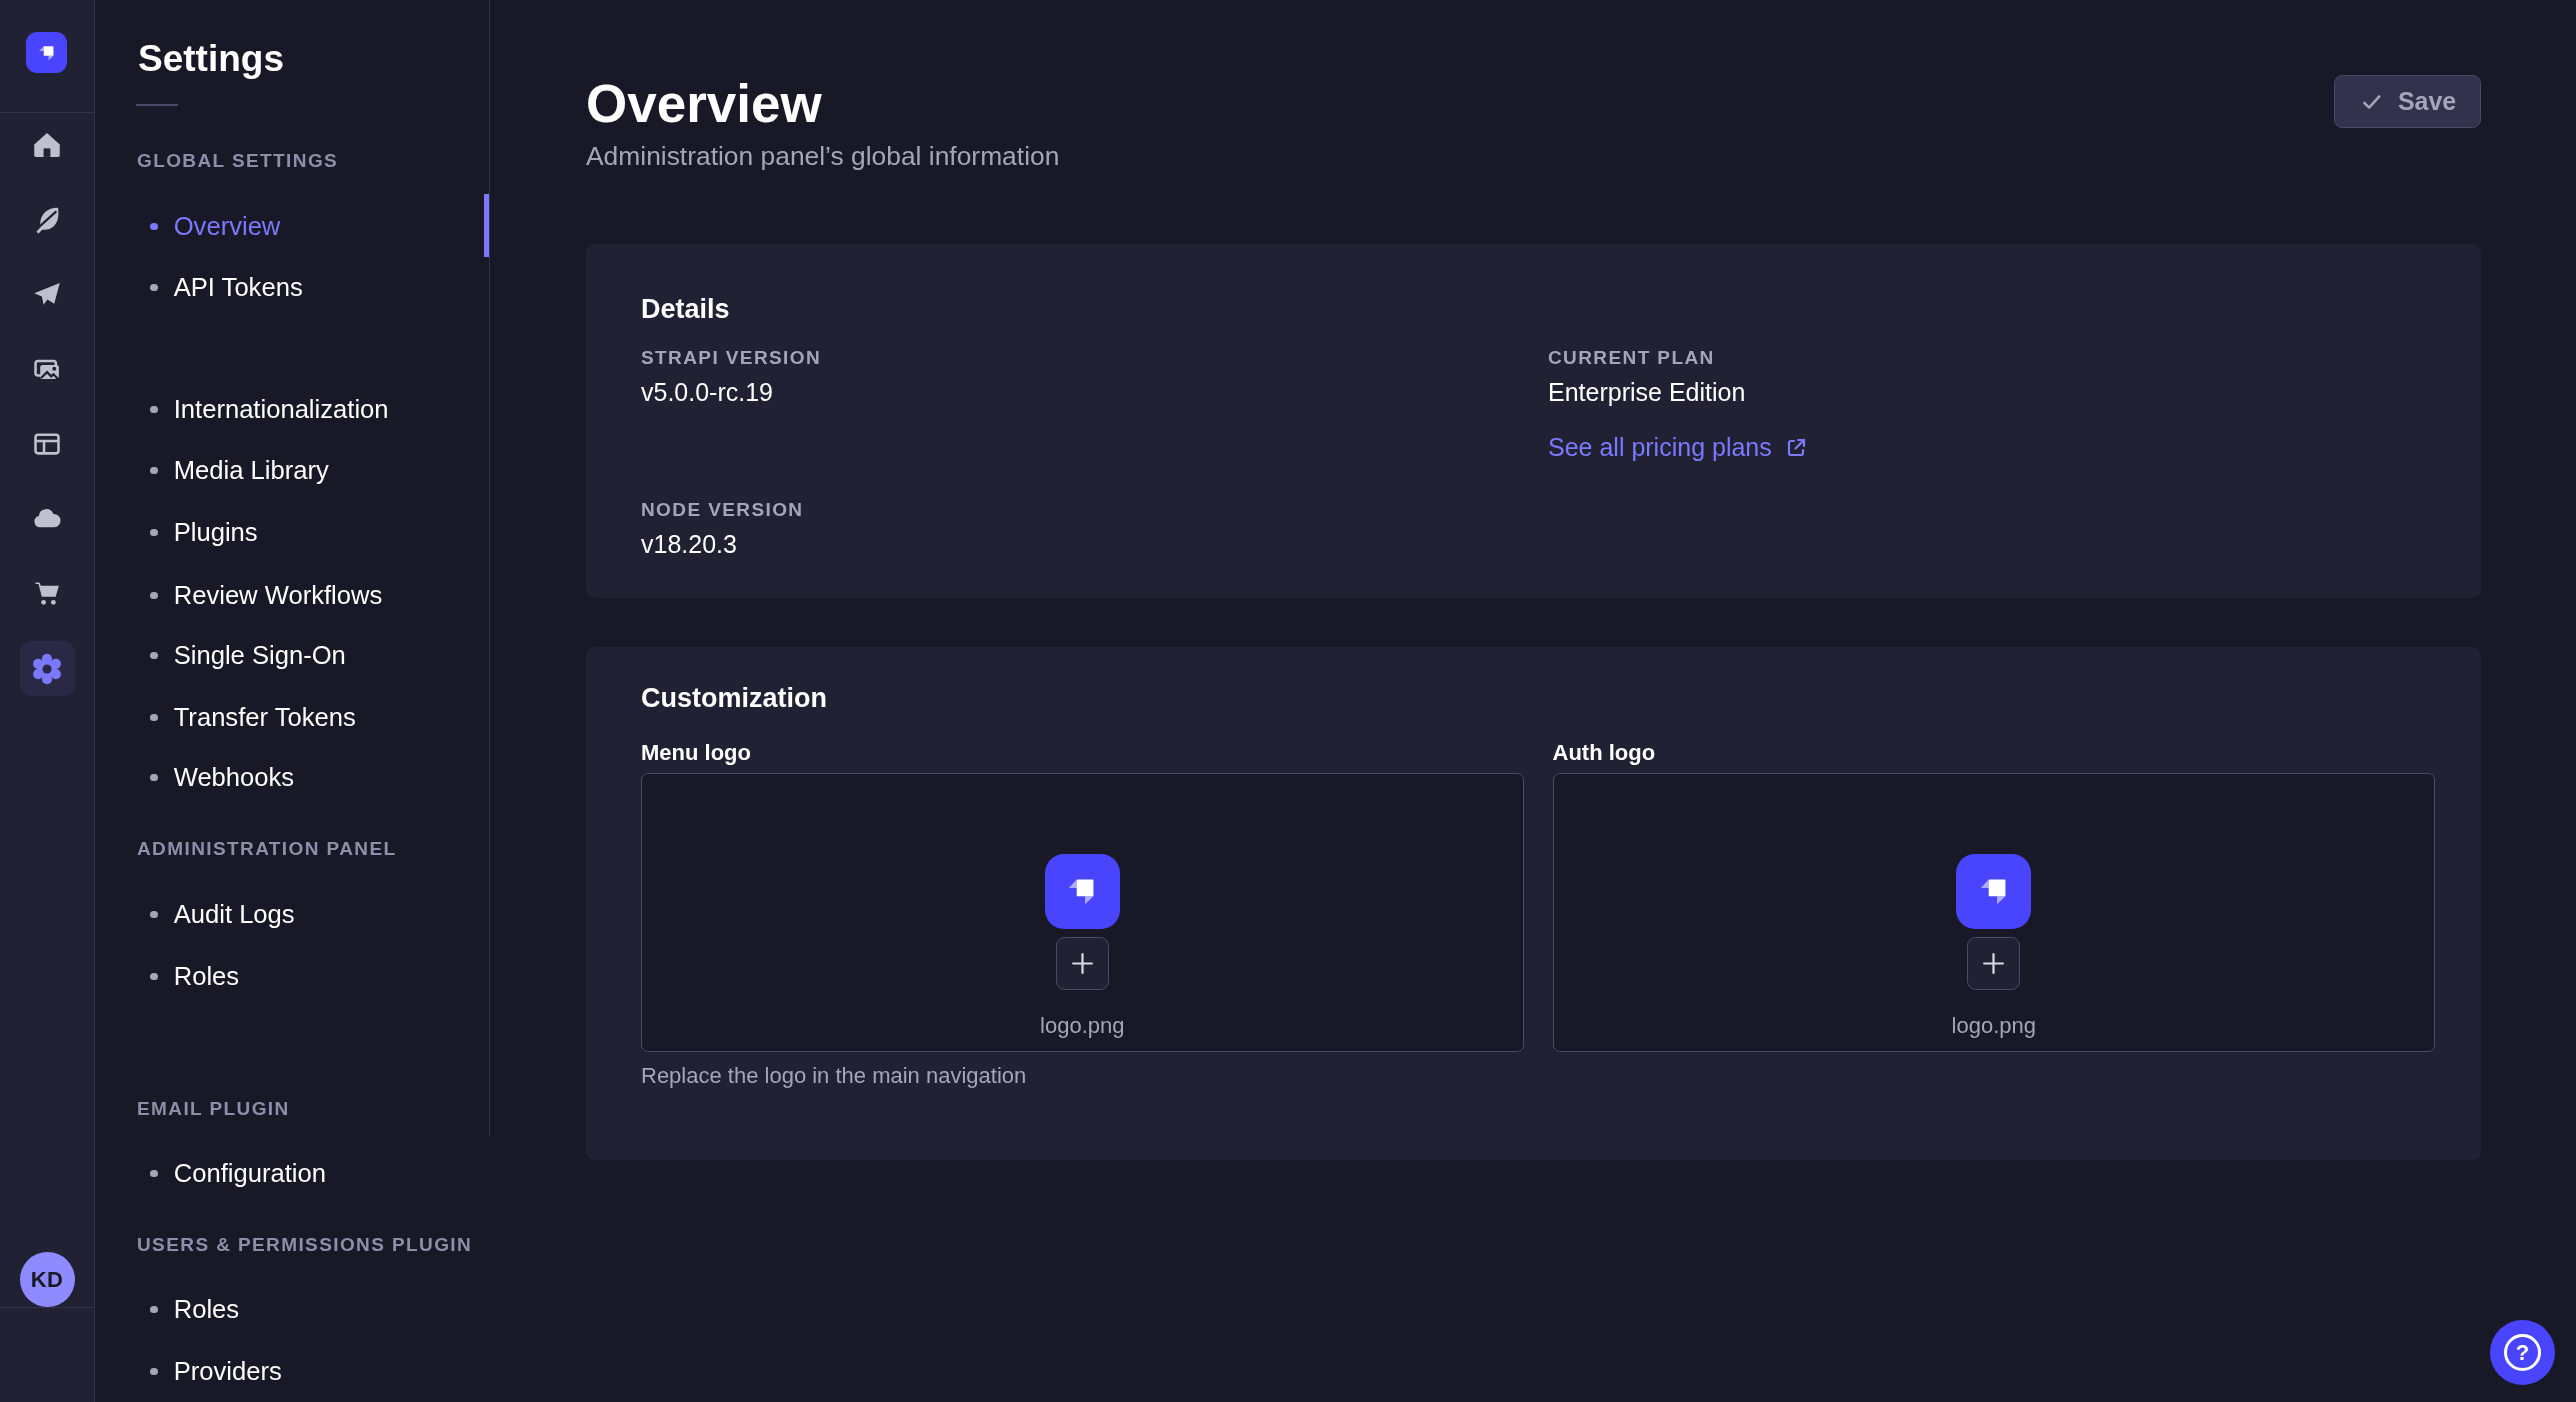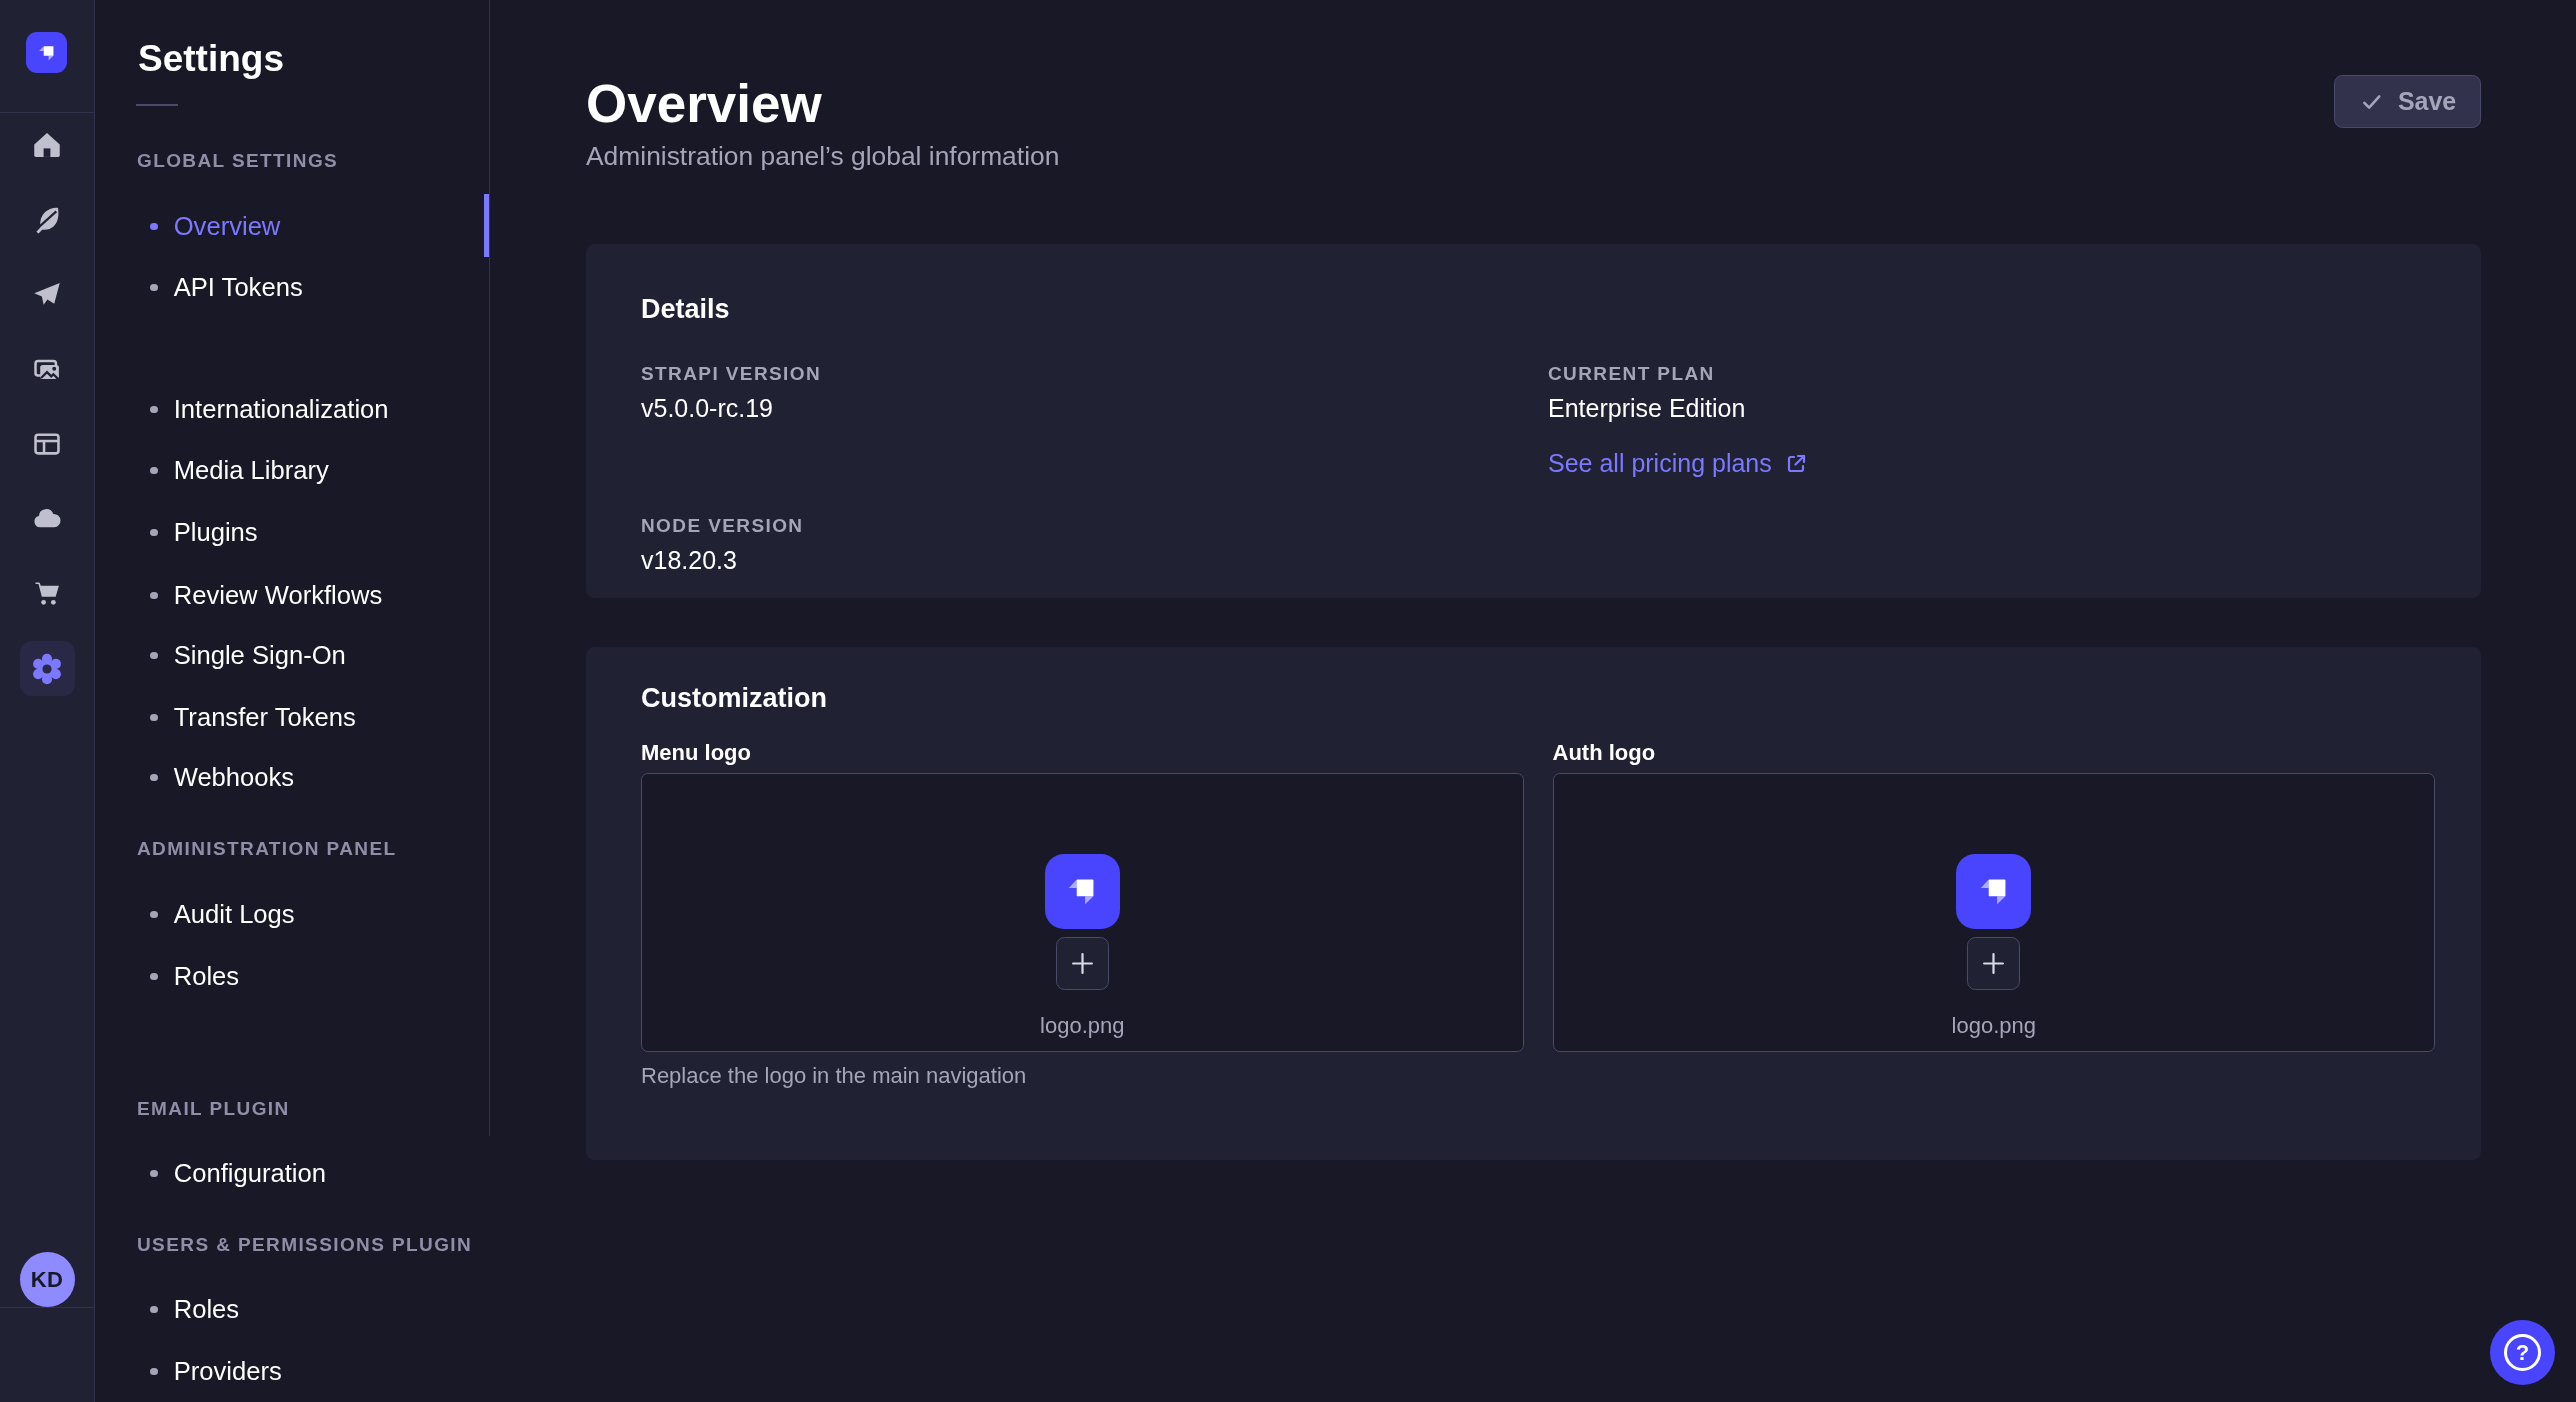--- a/index.html
+++ b/index.html
@@ -52,21 +52,21 @@
   .save-btn svg { width:25.6px; height:25.6px; }
 
   .card { position:absolute; left:586px; width:1895px; background:#212134; border-radius:8.5px; }
   .card.details { top:244px; height:354px; padding:48px 55px 0 55px; }
   .card.customization { top:647px; height:513px; padding:34px 46px 0 55px; }
   .card-heading { font-size:27px; line-height:34px; font-weight:600; color:#ffffff; }
   .card-subheading { margin-top:1.7px; font-size:24px; line-height:31px; color:#a5a5ba; }
 
   .details-grid { margin-top:20.4px; display:grid; grid-template-columns:1fr 1fr; column-gap:29px; }
   .kv-label { font-size:19px; line-height:24px; font-weight:700; letter-spacing:1.4px;
-          color:#a5a5ba;margin-top:16px; }
+          color:#a5a5ba; }
   .kv-value { margin-top:6.8px; font-size:25px; line-height:31px; color:#ffffff; }
   .kv-block.second { margin-top:90px; }
   .pricing-link { margin-top:24px; display:inline-flex; align-items:center; gap:12px;
           font-size:25px; line-height:31px; color:#7b79ff; text-decoration:none; cursor:pointer; }
   .pricing-link svg { width:24px; height:24px; }
 
   .logo-grid { margin-top:24px; display:grid; grid-template-columns:1fr 1fr; column-gap:29px; }
   .field-label { font-size:22px; line-height:27px; font-weight:700; color:#ffffff; }
   .upload-box { margin-top:6.8px; height:279px; background:#181826; border:0.9px solid #4a4a6a;
           border-radius:6.8px; display:flex; flex-direction:column; align-items:center;

